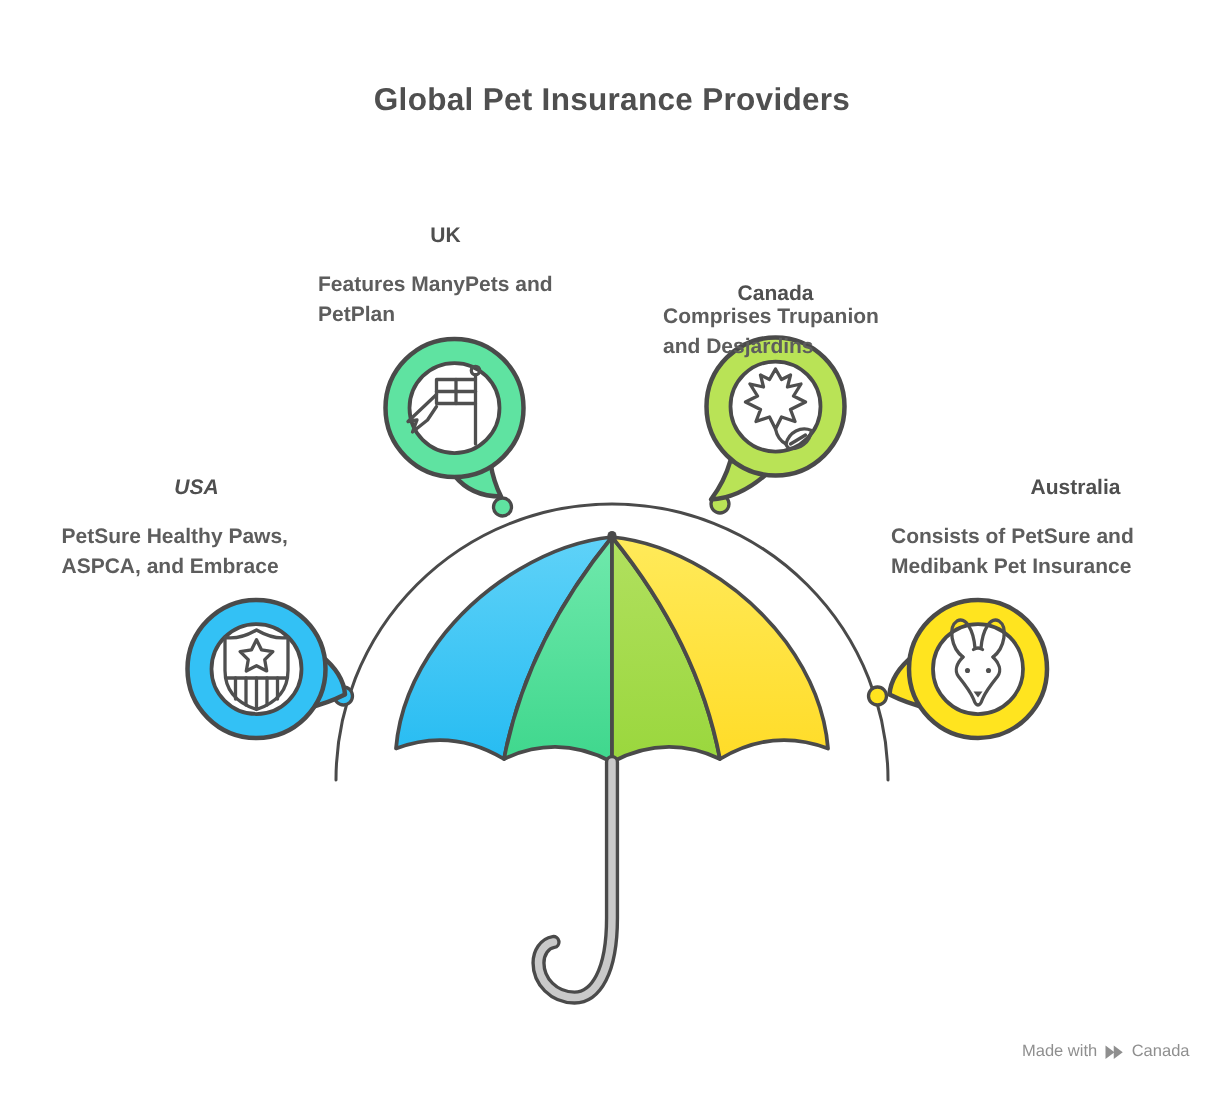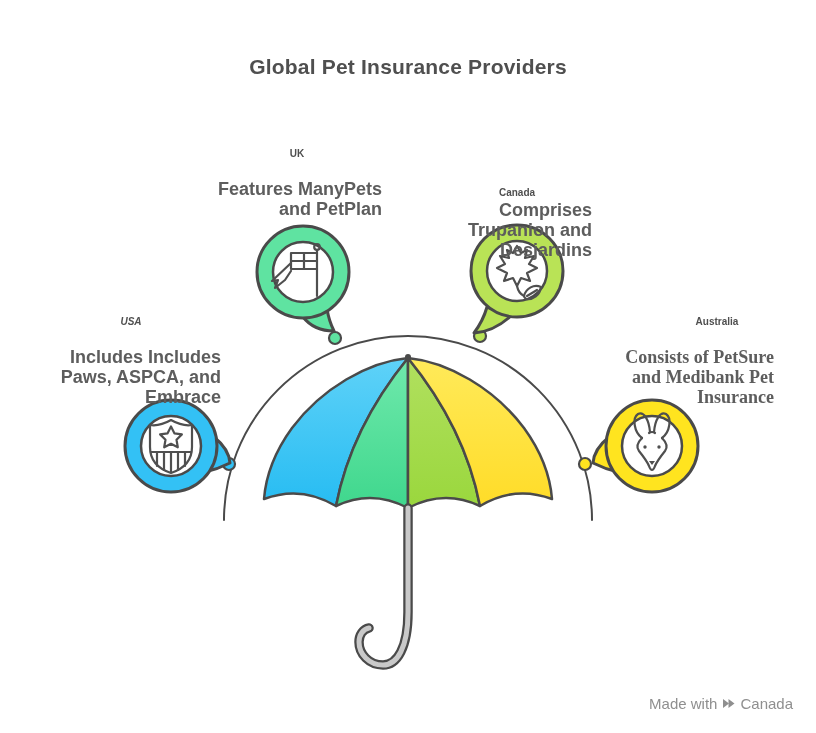--- a/index.html
+++ b/index.html
@@ -1,32 +1,32 @@
 <!DOCTYPE html>
 <html><head>
 <meta charset="utf-8">
 <style>
   html,body{margin:0;padding:0;background:#ffffff;}
   .canvas{position:relative;width:816px;height:733px;background:#ffffff;overflow:hidden;
           font-family:"Liberation Sans","DejaVu Sans",sans-serif;border-radius:30px;}
   .diagram-svg{position:absolute;left:0;top:0;}
   .page-title{position:absolute;top:55px;left:0;width:816px;text-align:center;
               font-size:21px;font-weight:700;color:#4f4f4f;letter-spacing:.2px;}
-  .node-label{position:absolute;text-align:center;font-size:10px;font-weight:700;color:#4f4f4f;}
-  .node-desc{position:absolute;text-align:right;font-size:18px;font-weight:600;color:#5d5d5d;line-height:20px;}
+  .node-label{position:absolute;text-align:center;font-size:14px;font-weight:700;color:#4f4f4f;}
+  .node-desc{position:absolute;text-align:left;font-size:14px;font-weight:600;color:#5d5d5d;line-height:20px;}
   .lbl-uk{left:222px;top:148px;width:150px;}
   .desc-uk{left:212px;top:179px;width:170px;}
   .lbl-canada{left:442px;top:148px;width:150px;margin-top:39px;}
   .desc-canada{left:442px;top:176px;width:150px;margin-top:24px;}
   .lbl-usa{left:56px;top:316px;width:150px;font-style:italic;}
   .desc-usa{left:41px;top:347px;width:180px;}
   .lbl-australia{left:642px;top:316px;width:150px;}
-  .desc-australia{left:594px;top:347px;width:180px;font-family:Liberation Serif, serif;}
+  .desc-australia{left:594px;top:347px;width:180px;}
   .footer{position:absolute;top:695px;right:23px;display:flex;align-items:center;gap:5px;
-          font-size:15px;font-weight:500;color:#8f8f8f;cursor:pointer;}
+          font-size:11px;font-weight:500;color:#8f8f8f;cursor:pointer;}
   .footer .logo{display:inline-flex;align-items:center;}
 </style>
 </head>
 <body>
 
 <div class="canvas">
 
   <svg class="diagram-svg" width="816" height="733" viewBox="0 0 816 733">
     <defs>
       <linearGradient id="gradBlue" x1="0" y1="0" x2="0" y2="1">
@@ -126,21 +126,21 @@
 
   <div class="page-title">Global Pet Insurance Providers</div>
 
   <div class="node-label lbl-uk">UK</div>
   <div class="node-desc desc-uk">Features ManyPets and PetPlan</div>
 
   <div class="node-label lbl-canada">Canada</div>
   <div class="node-desc desc-canada">Comprises Trupanion and Desjardins</div>
 
   <div class="node-label lbl-usa">USA</div>
-  <div class="node-desc desc-usa">Includes Includes Paws, ASPCA, and Embrace</div>
+  <div class="node-desc desc-usa">PetSure Healthy Paws, ASPCA, and Embrace</div>
 
   <div class="node-label lbl-australia">Australia</div>
   <div class="node-desc desc-australia">Consists of PetSure and Medibank Pet Insurance</div>
 
   <div class="footer">
     <span>Made with</span>
     <span class="logo">
       <svg width="13" height="11" viewBox="0 0 13 11">
         <path d="M1,1 L7,5.5 L1,10 Z" fill="#8f8f8f"></path>
         <path d="M6.5,1 L12.5,5.5 L6.5,10 Z" fill="#8f8f8f"></path>

